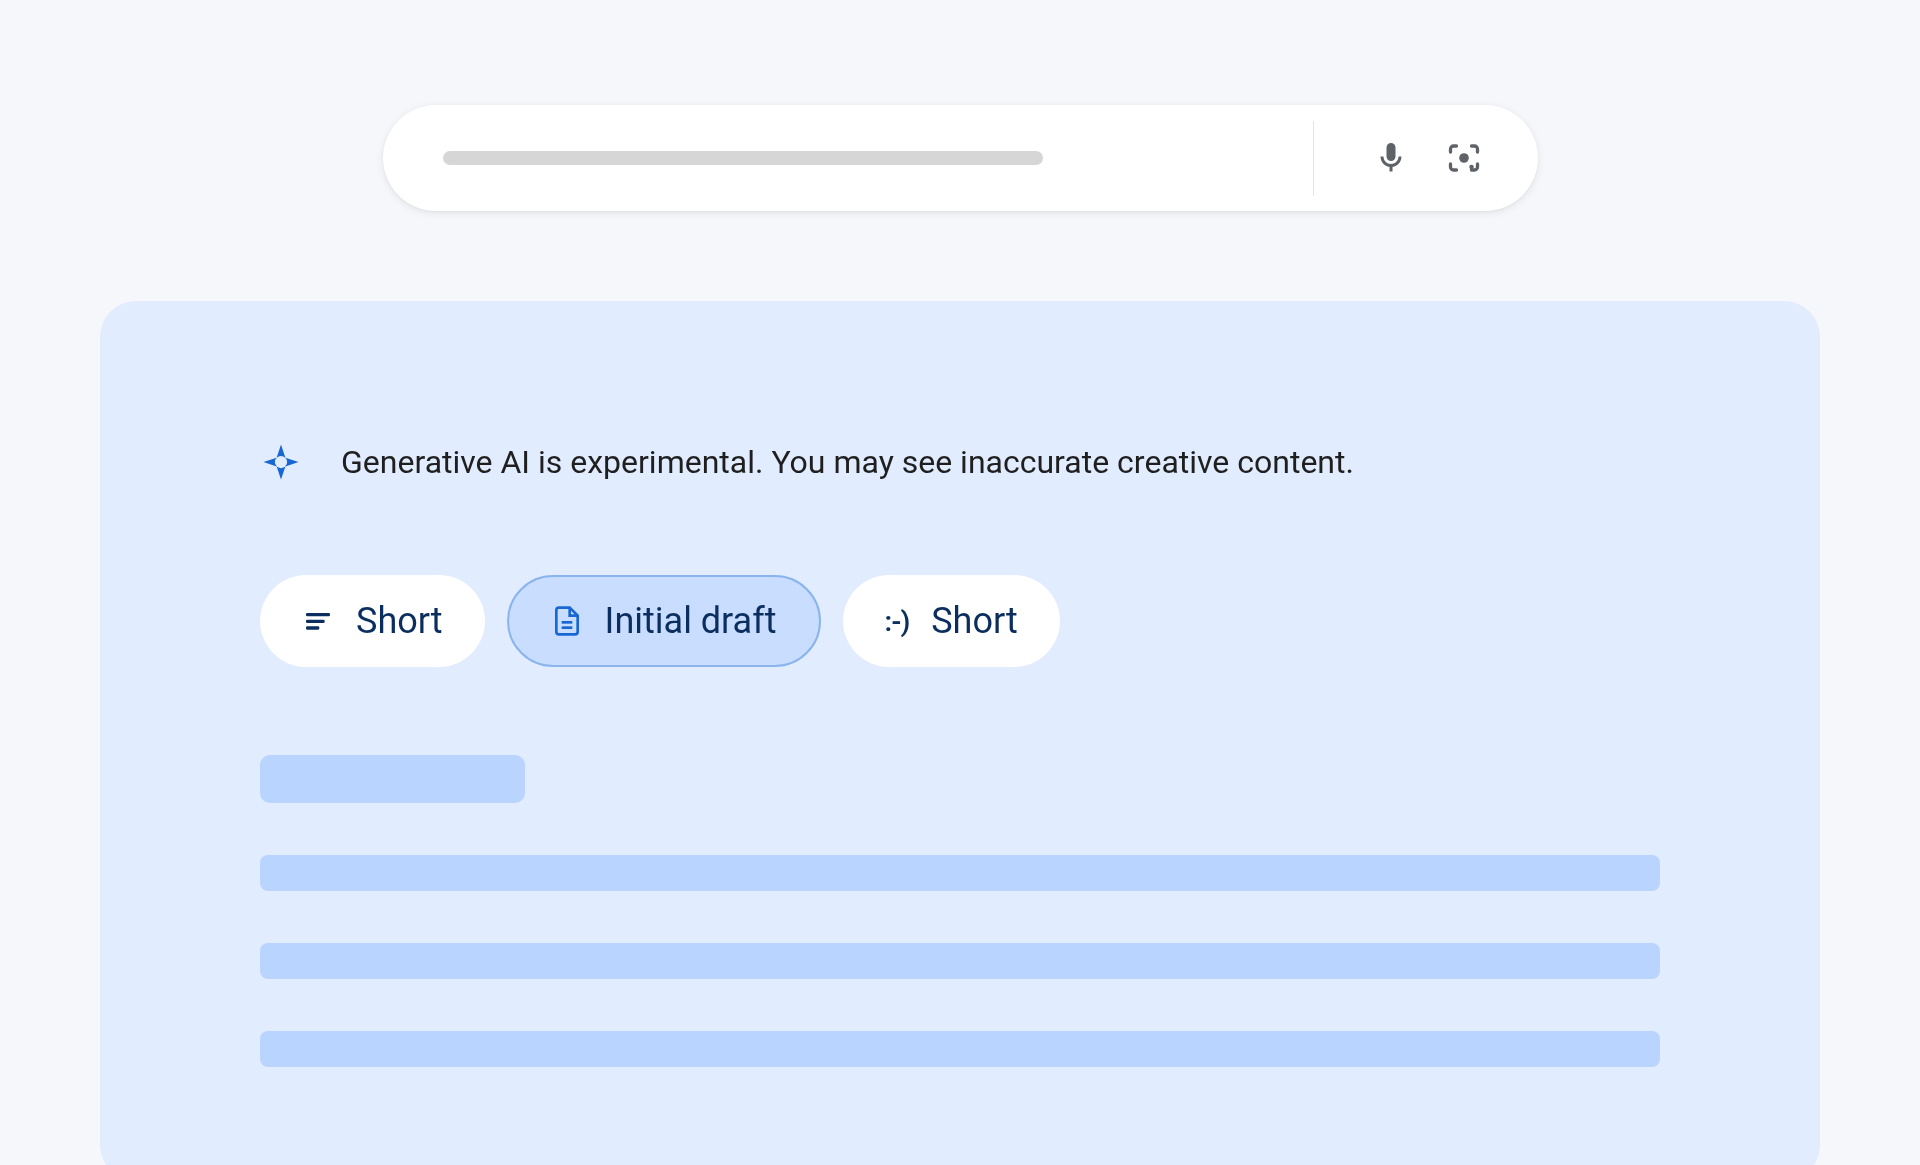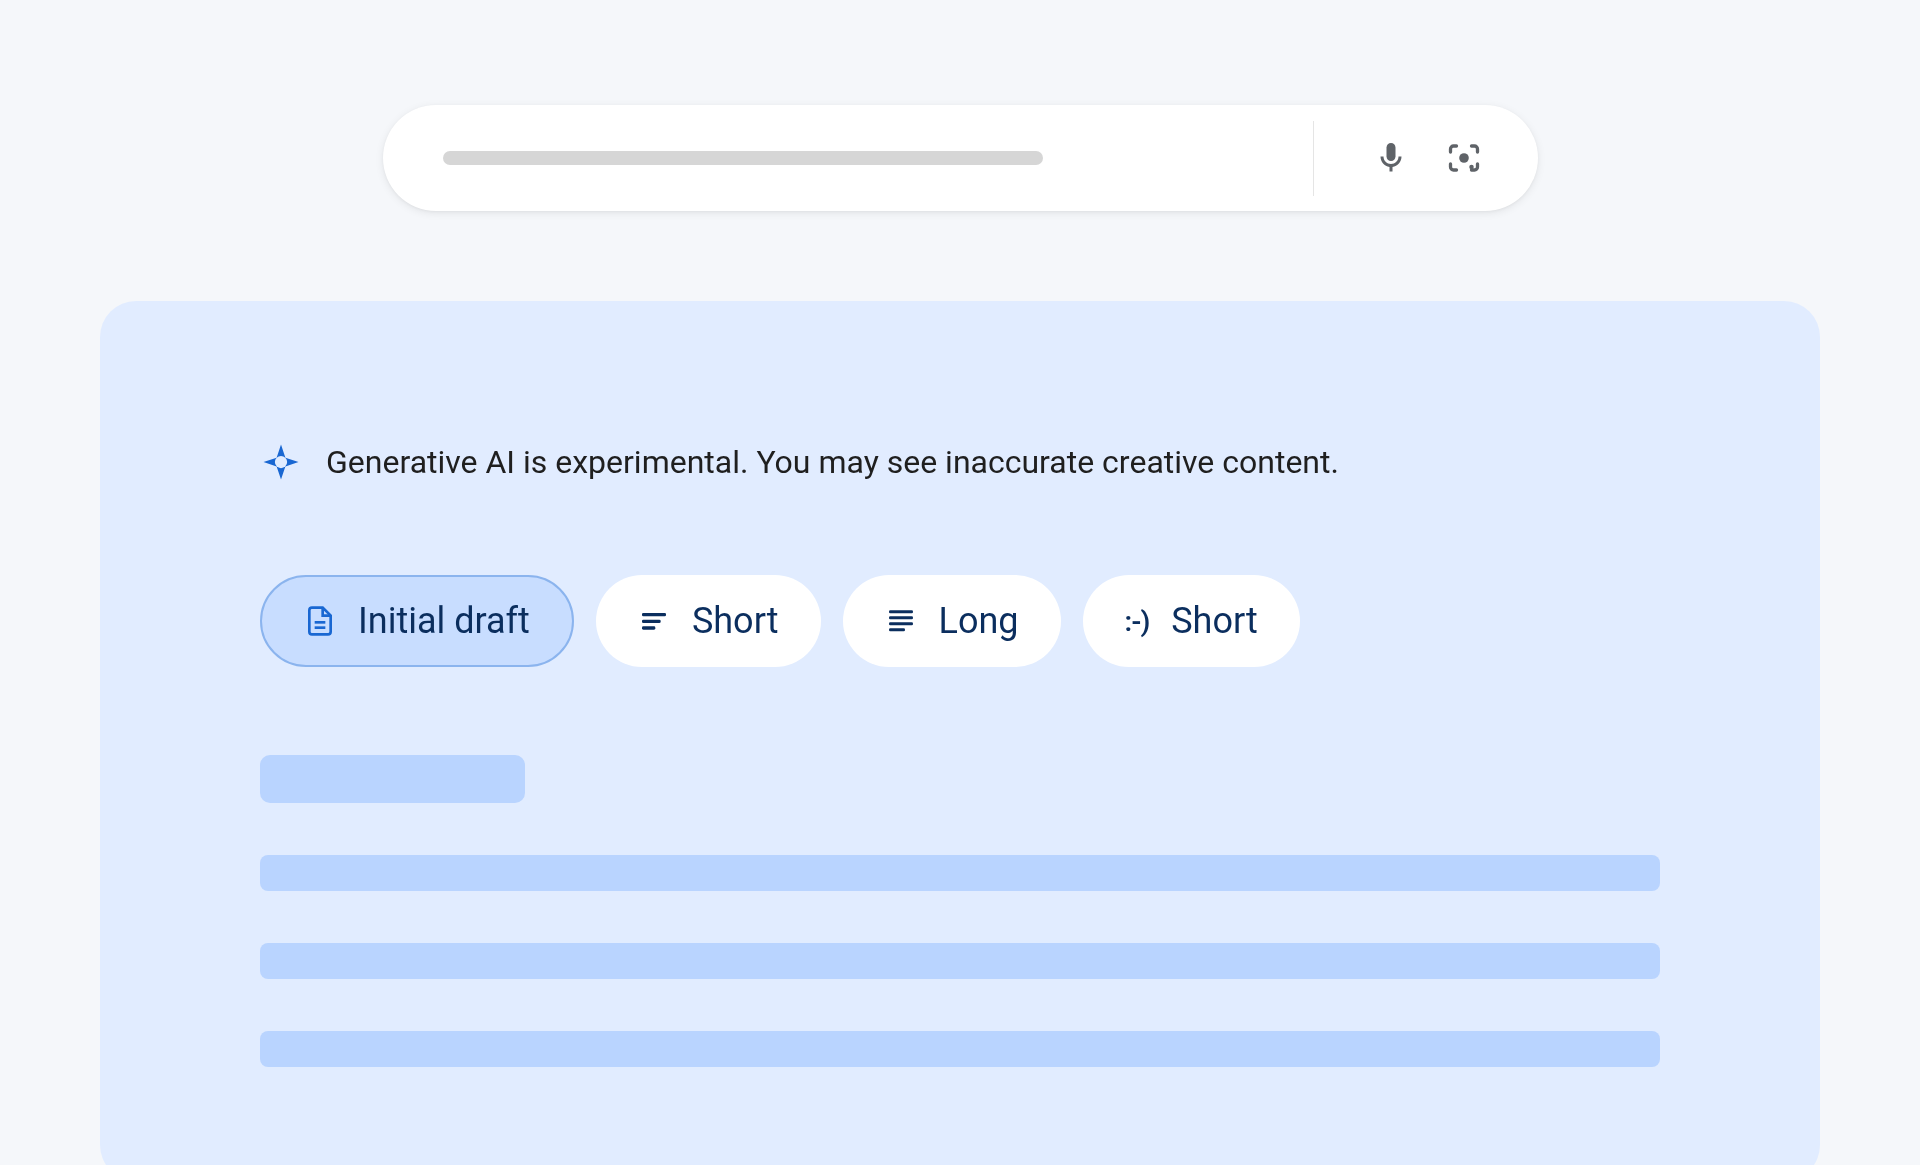--- a/index.html
+++ b/index.html
@@ -60,21 +60,21 @@
     .content-card {
       margin: 90px 100px 0 100px;
       background: #e1ecff;
       border-radius: 36px;
       padding: 140px 160px 0 160px;
       height: 880px;
     }
     .disclaimer-row {
       display: flex;
       align-items: center;
-      gap: 24px;
+      gap: 39px;
     }
     .sparkle-icon {
       width: 42px;
       height: 42px;
       flex-shrink: 0;
     }
     .disclaimer-text {
       font-size: 32px;
       color: #1f1f1f;
       font-weight: 400;
@@ -170,54 +170,43 @@
     <div class="sparkle-icon">
       <svg viewBox="0 0 24 24" fill="#1967d2">
         <path d="M12 2 L14.5 9.5 L22 12 L14.5 14.5 L12 22 L9.5 14.5 L2 12 L9.5 9.5 Z"></path>
         <circle cx="12" cy="12" r="3.5" fill="#e1ecff"></circle>
       </svg>
     </div>
     <div class="disclaimer-text">Generative AI is experimental. You may see inaccurate creative content.</div>
   </div>
 
   <div class="chips-row">
+    <div class="chip unselected">
+      <span class="chip-icon">
+        <svg viewBox="0 0 24 24" fill="#0b2e5e">
+          <rect x="3" y="6" width="18" height="2.5" rx="1"></rect>
+          <rect x="3" y="11" width="14" height="2.5" rx="1"></rect>
+          <rect x="3" y="16" width="10" height="2.5" rx="1"></rect>
+        </svg>
+      </span>
+      <span>Short</span>
+    </div>
+
     <div class="chip selected">
       <span class="chip-icon">
         <svg viewBox="0 0 24 24" fill="none" stroke="#1967d2" stroke-width="2">
           <path d="M14 2H6a2 2 0 0 0-2 2v16a2 2 0 0 0 2 2h12a2 2 0 0 0 2-2V8l-6-6z"></path>
           <path d="M14 2v6h6"></path>
           <line x1="8" y1="13" x2="16" y2="13"></line>
           <line x1="8" y1="17" x2="16" y2="17"></line>
         </svg>
       </span>
       <span>Initial draft</span>
     </div>
 
-    <div class="chip unselected">
-      <span class="chip-icon">
-        <svg viewBox="0 0 24 24" fill="#0b2e5e">
-          <rect x="3" y="6" width="18" height="2.5" rx="1"></rect>
-          <rect x="3" y="11" width="14" height="2.5" rx="1"></rect>
-          <rect x="3" y="16" width="10" height="2.5" rx="1"></rect>
-        </svg>
-      </span>
-      <span>Short</span>
-    </div>
-
-    <div class="chip unselected">
-      <span class="chip-icon">
-        <svg viewBox="0 0 24 24" fill="#0b2e5e">
-          <rect x="3" y="4" width="18" height="2.2" rx="1"></rect>
-          <rect x="3" y="8.5" width="18" height="2.2" rx="1"></rect>
-          <rect x="3" y="13" width="18" height="2.2" rx="1"></rect>
-          <rect x="3" y="17.5" width="12" height="2.2" rx="1"></rect>
-        </svg>
-      </span>
-      <span>Long</span>
-    </div>
 
     <div class="chip unselected">
       <span class="chip-icon casual-icon">:-)</span>
       <span>Short</span>
     </div>
   </div>
 
   <div class="skeleton-section">
     <div class="skeleton-title"></div>
     <div class="skeleton-line"></div>

